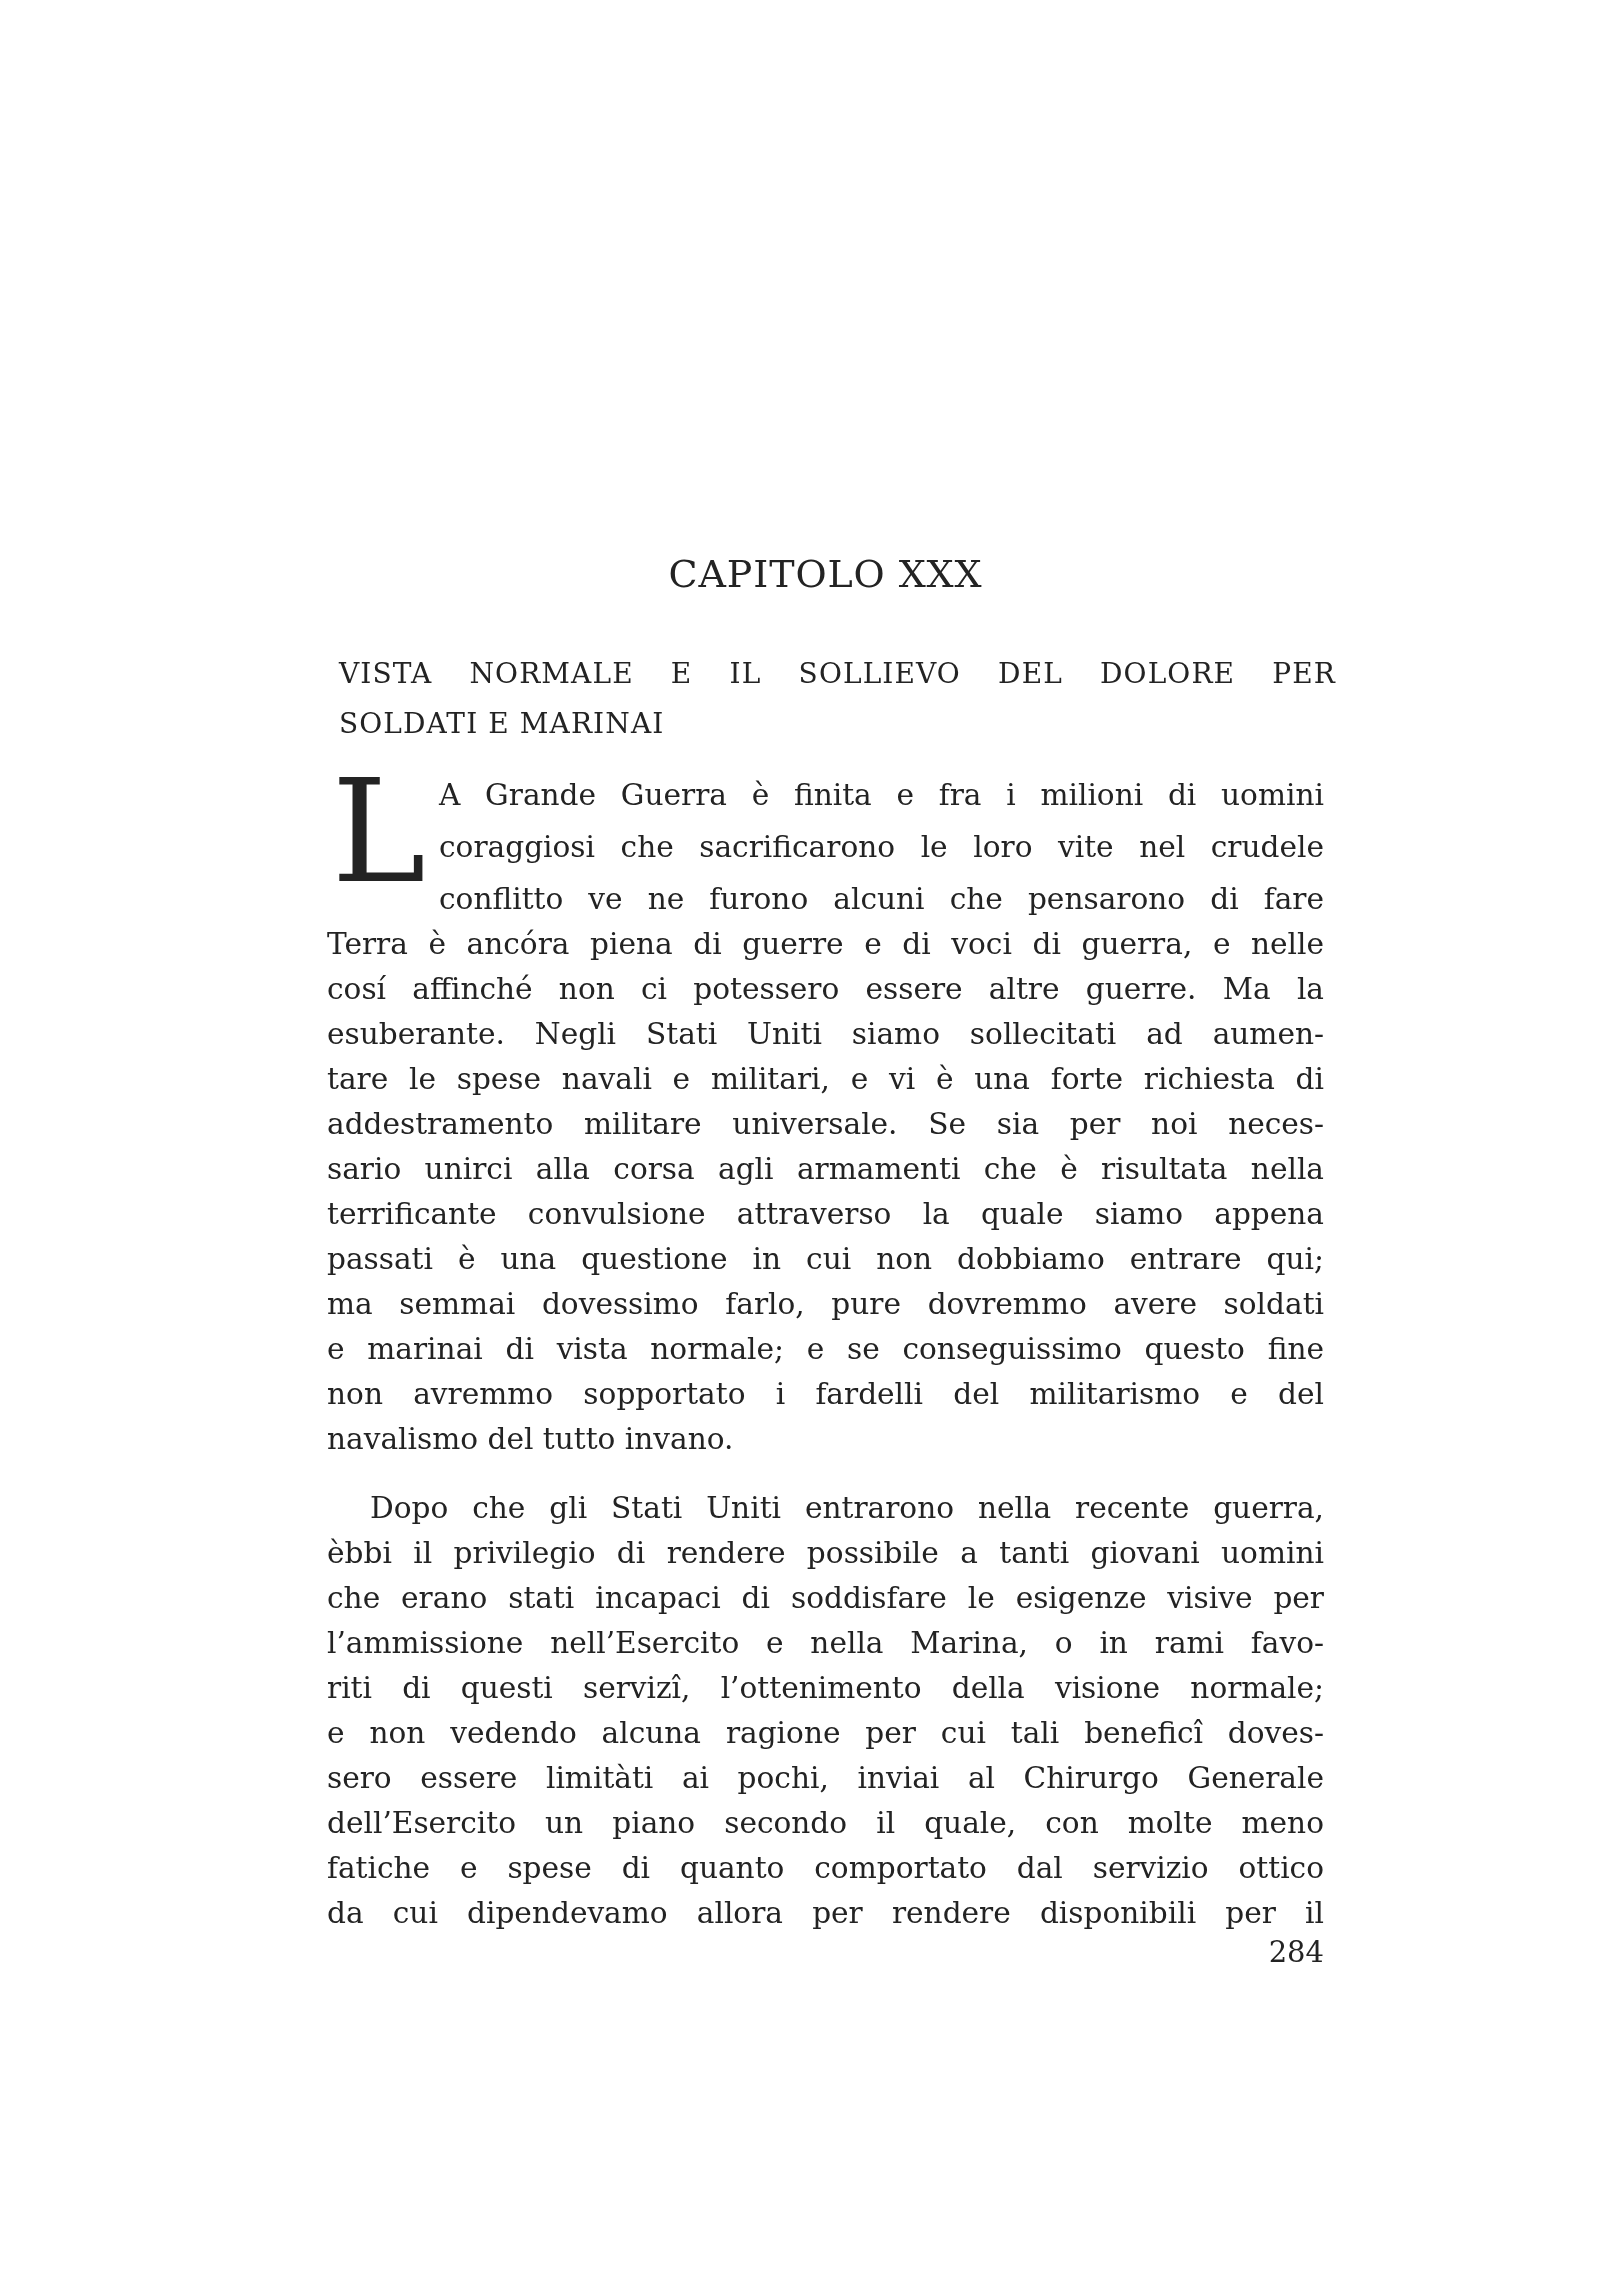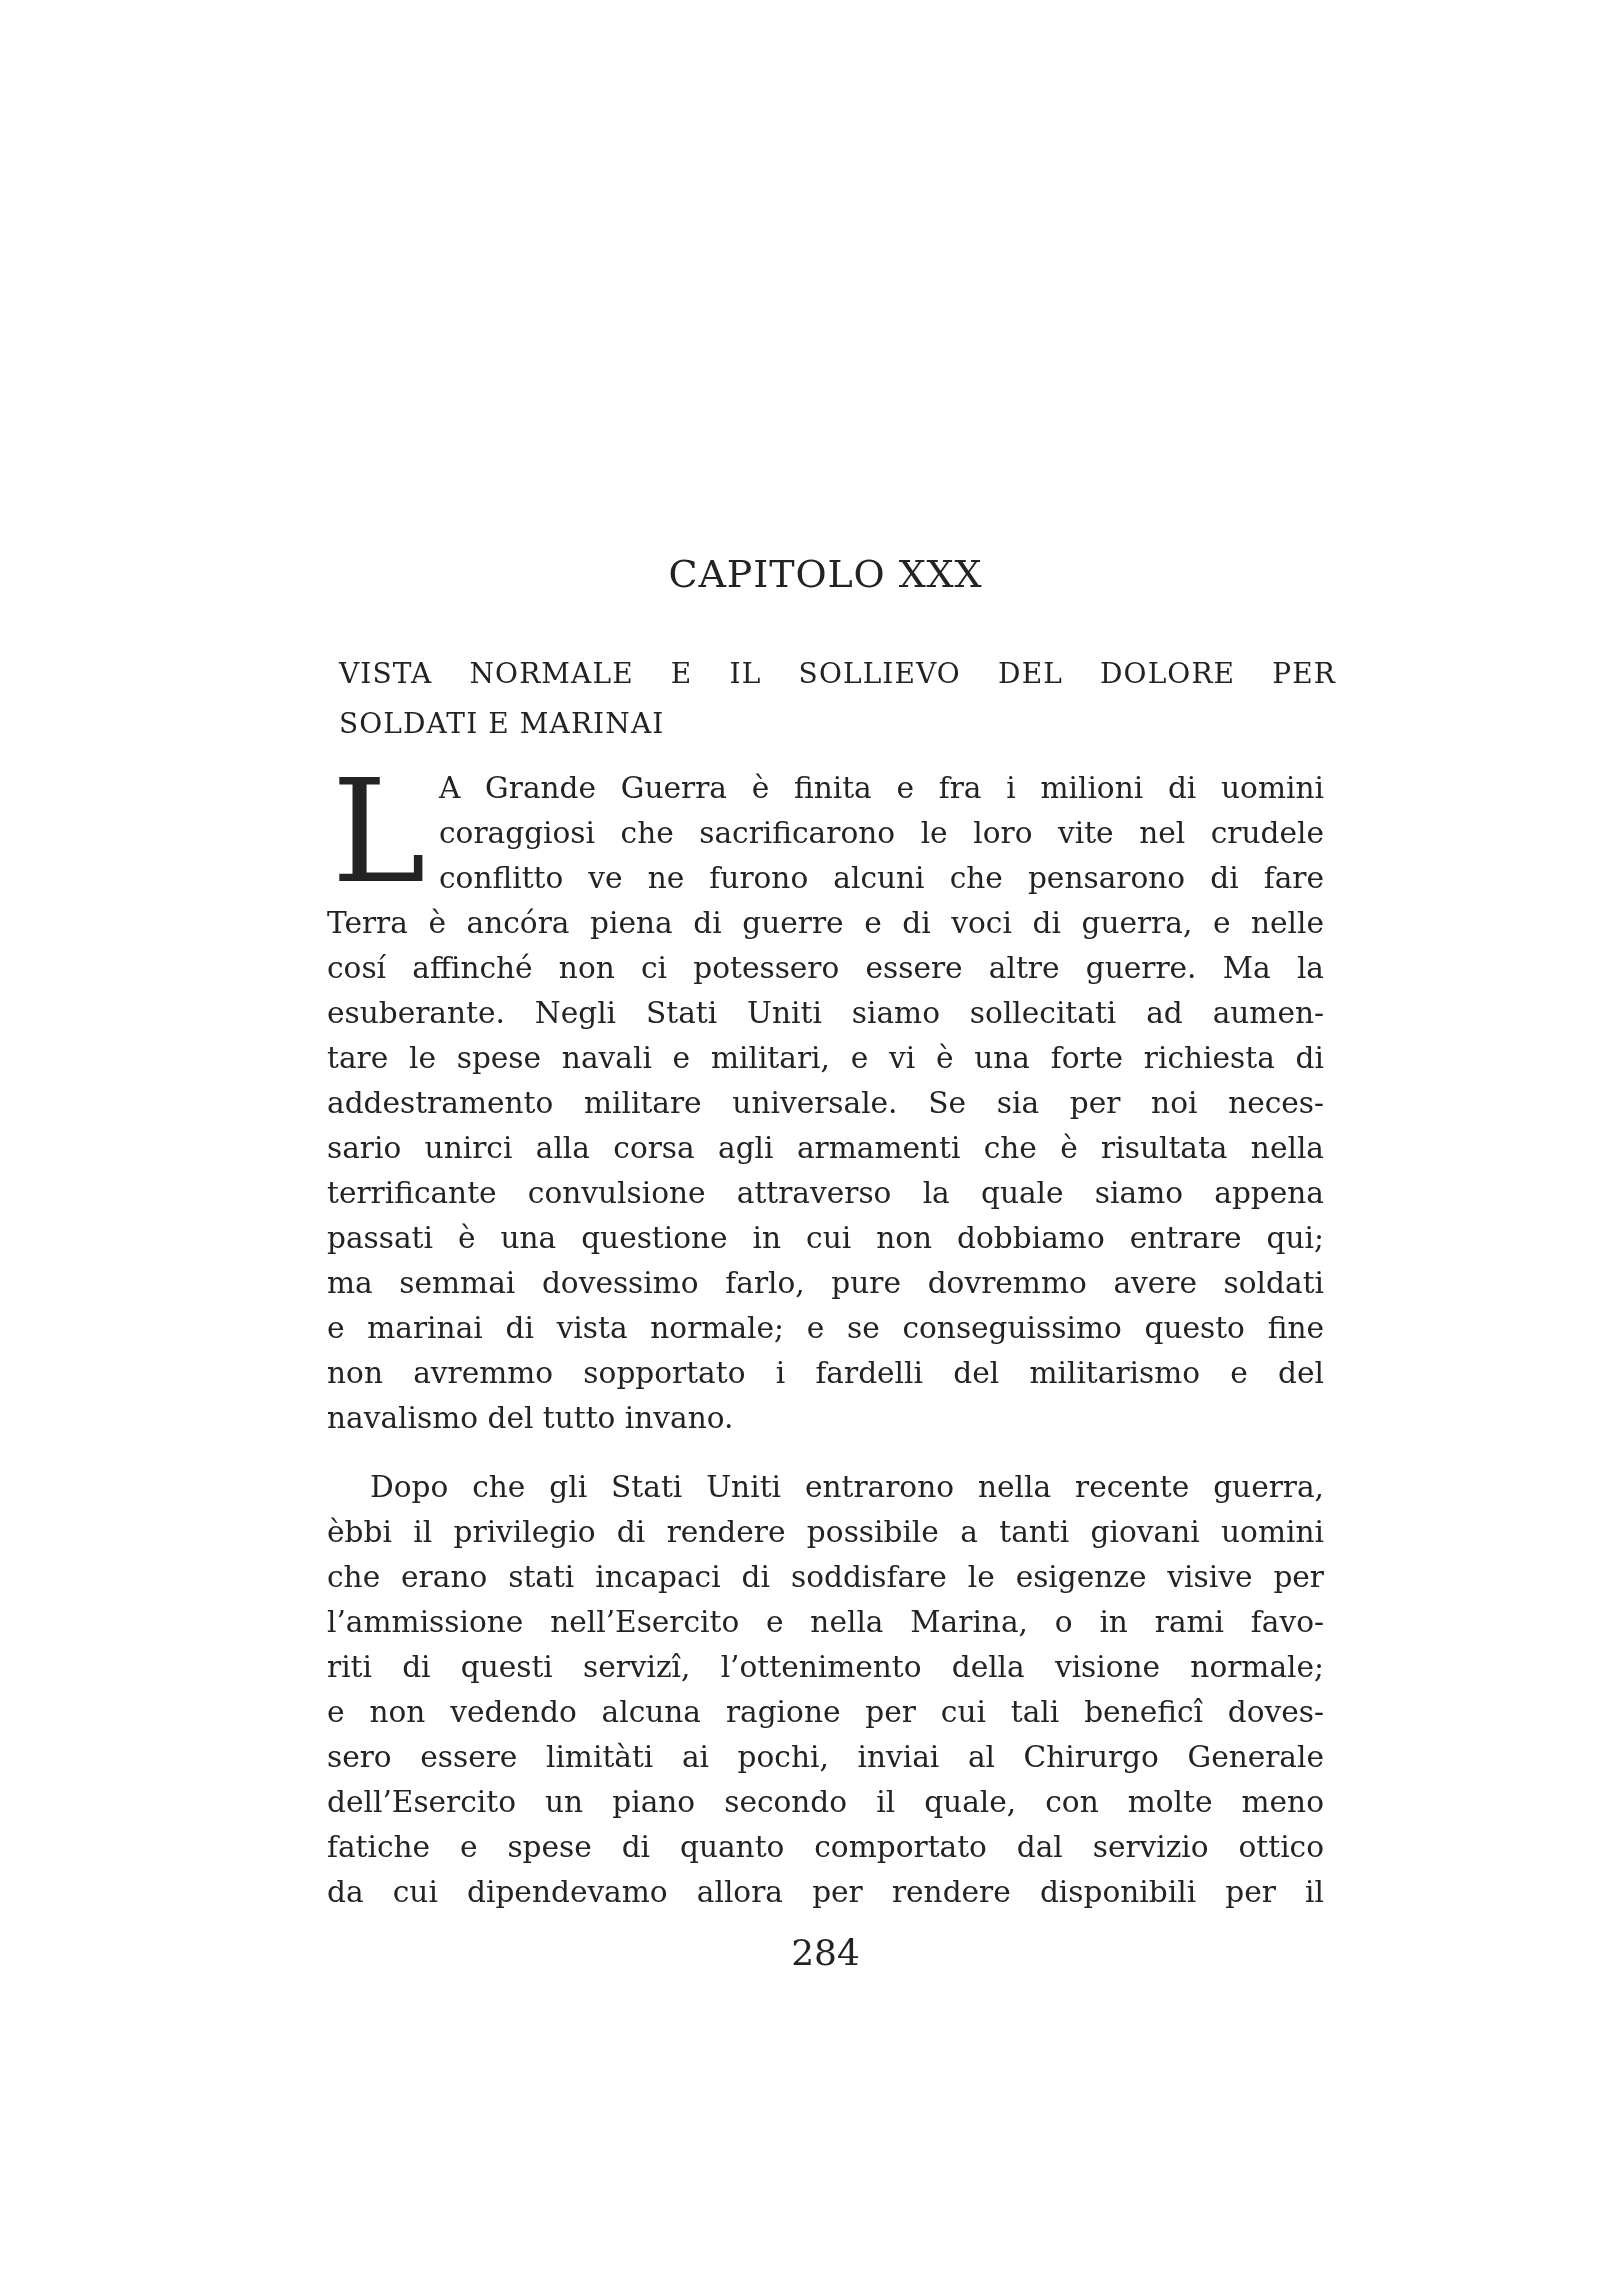--- a/index.html
+++ b/index.html
@@ -68,40 +68,41 @@
       white-space: nowrap;
       text-align: justify;
       text-align-last: justify;
       overflow: visible;
     }
     .line.last {
       text-align-last: left;
     }
     .line.indent-drop {
       margin-left: 112px;
+      margin-top: 7px;
     }
     .line.indent-para {
       padding-left: 43px;
     }
     .drop-cap {
       position: absolute;
       left: 4.5px;
       top: -5.4px;
       font-size: 142px;
       line-height: 142px;
       font-family: "DejaVu Serif", "Liberation Serif", serif;
       color: #232323;
     }
     .page-number {
       position: absolute;
       left: 327px;
       width: 997px;
       top: 1926px;
-      text-align: center;
-      font-size: 36px;
+      text-align: right;
+      font-size: 29px;
       line-height: 45px;
     }
   </style>
 </head>
 <body>
 
 <div class="page">
 
   <h1 class="chapter-title">CAPITOLO XXX</h1>
 

